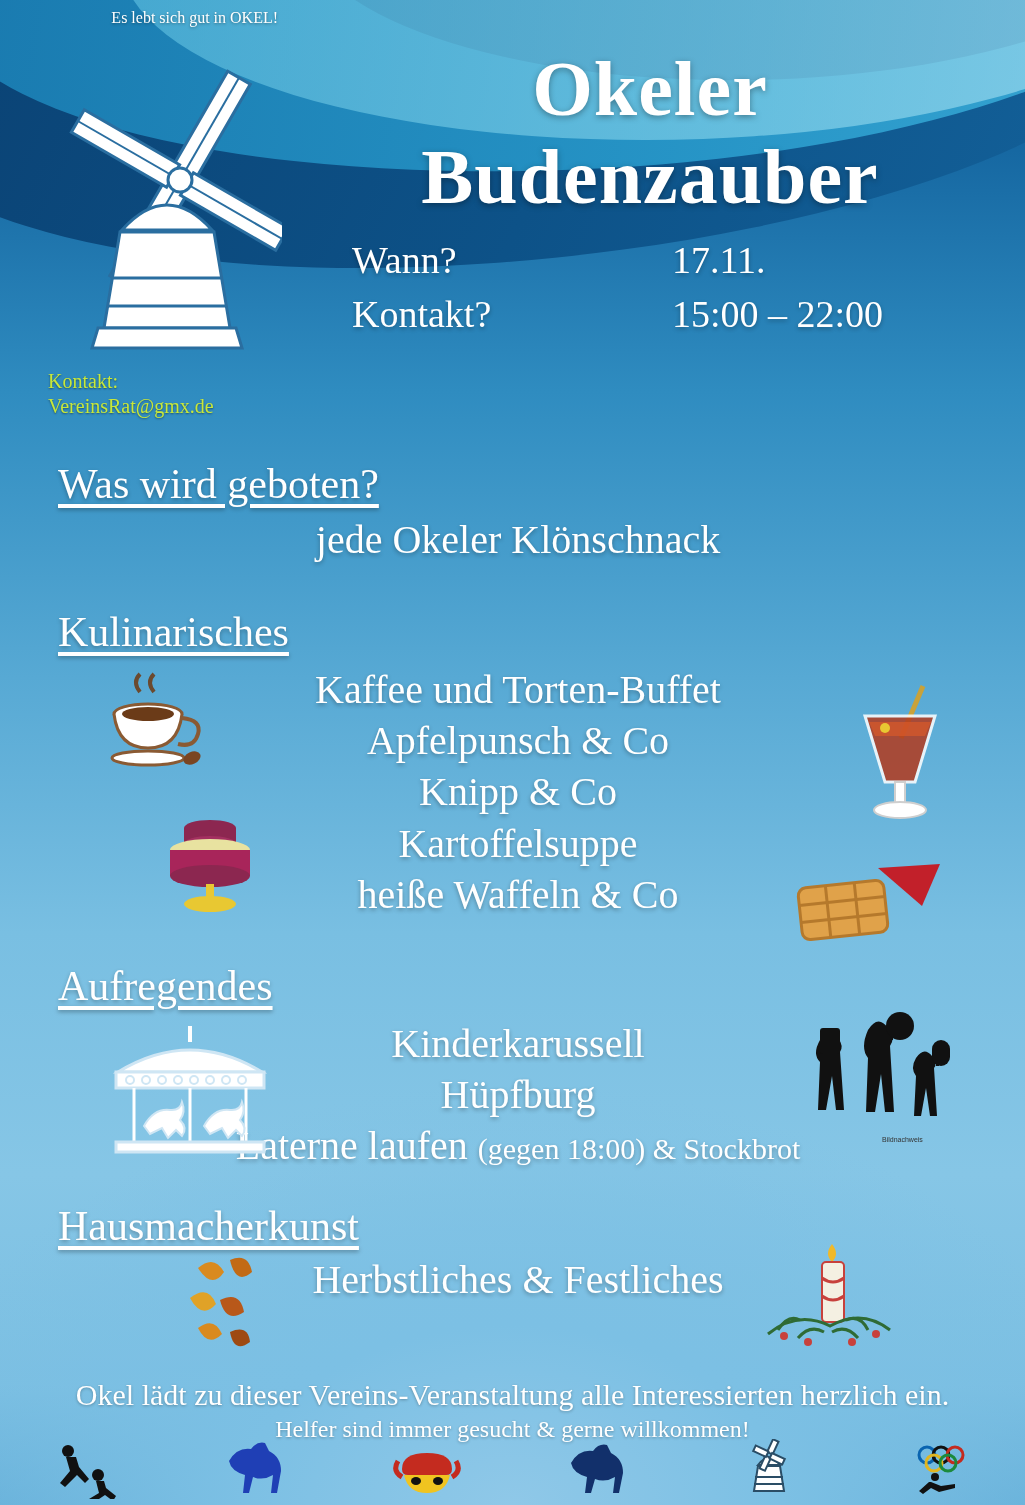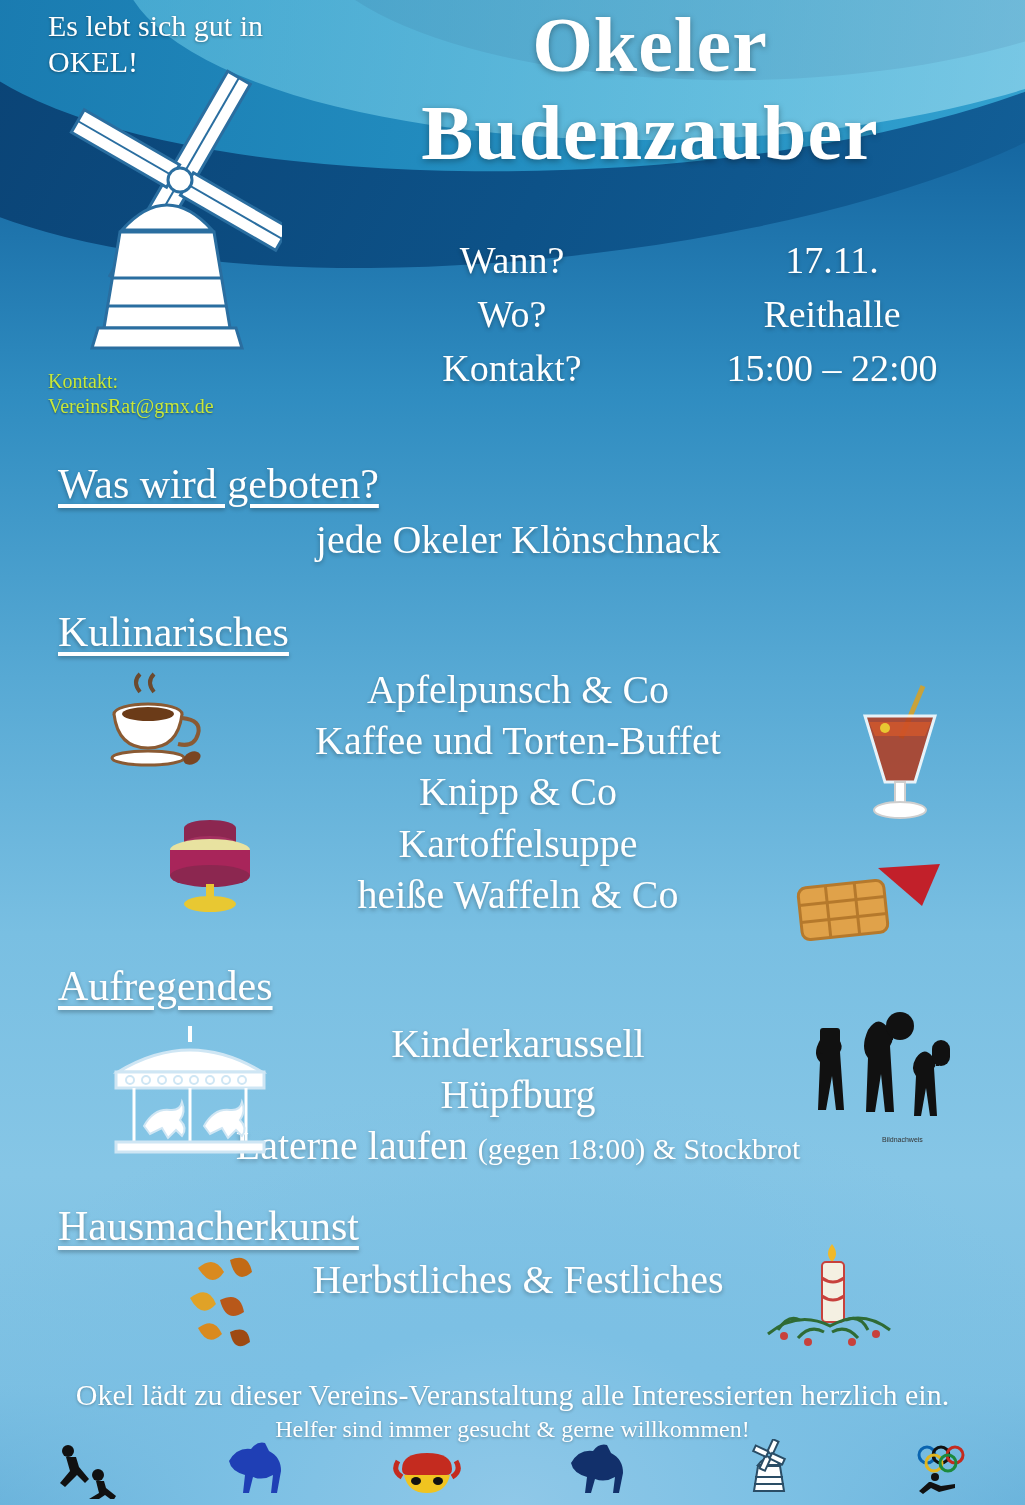--- a/index.html
+++ b/index.html
@@ -64,30 +64,30 @@
     left: 300px; top: 6px;
     width: 700px;
     color: #ffffff;
     font-family: "Liberation Serif", serif;
     font-weight: bold;
     text-align: center;
     line-height: 1.0;
     text-shadow: 0 2px 6px rgba(0,0,0,.35);
     z-index: 5;
   }
-  .title .l1 { font-size: 78px; display: block; letter-spacing: 1px; }
+  .title .l1 { font-size: 78px; display: block; letter-spacing: 1px; margin-top: 44px; }
   .title .l2 { font-size: 78px; display: block; letter-spacing: 1px; margin-top: 10px;}
 
   .slogan {
     position: absolute;
     left: 48px; top: 8px;
     width: 230px;
-    text-align: left;
+    text-align: right;
     color: #ffffff;
-    font-size: 30px;
+    font-size: 16px;
     line-height: 1.2;
     font-family: "Liberation Serif", serif;
     z-index: 6;
     text-shadow: 0 1px 3px rgba(0,0,0,.4);
   }
 
   .mill {
     position: absolute;
     left: 62px; top: 60px;
     width: 220px; height: 300px;
@@ -107,21 +107,21 @@
 
   .facts {
     position: absolute;
     left: 352px; top: 238px;
     width: 640px;
     color: #ffffff;
     font-size: 38px;
     z-index: 5;
     text-shadow: 0 2px 4px rgba(0,0,0,.3);
   }
-  .facts .row { display: flex; margin-bottom: 10px; text-align: center; }
+  .facts .row { display: flex; margin-bottom: 10px; }
   .facts .q { width: 320px; }
   .facts .a { flex: 1; }
 
   .section {
     position: absolute;
     color: #ffffff;
     z-index: 5;
     text-shadow: 0 2px 4px rgba(0,0,0,.3);
   }
   .sec-head {
@@ -229,41 +229,37 @@
     <span class="l1">Okeler</span>
     <span class="l2">Budenzauber</span>
   </div>
 
   <div class="facts">
     <div class="row">
       <div class="q">Wann?</div>
       <div class="a">17.11.</div>
     </div>
     <div class="row">
-      <div class="q">Wo?</div>
-      <div class="a">Reithalle</div>
-    </div>
-    <div class="row">
       <div class="q">Kontakt?</div>
       <div class="a">15:00 – 22:00</div>
     </div>
   </div>
 
   <div class="section s-geboten">
     <div class="sec-head">Was wird geboten?</div>
     <div class="sec-body">
       <div>jede Okeler Klönschnack</div>
     </div>
   </div>
 
   <div class="section s-kulinarisch">
     <div class="sec-head">Kulinarisches</div>
     <div class="sec-body">
+      <div>Kaffee und Torten-Buffet</div>
       <div>Apfelpunsch &amp; Co</div>
-      <div>Kaffee und Torten-Buffet</div>
       <div>Knipp &amp; Co</div>
       <div>Kartoffelsuppe</div>
       <div>heiße Waffeln &amp; Co</div>
     </div>
   </div>
 
   <div class="section s-aufregendes">
     <div class="sec-head">Aufregendes</div>
     <div class="sec-body">
       <div>Kinderkarussell</div>

